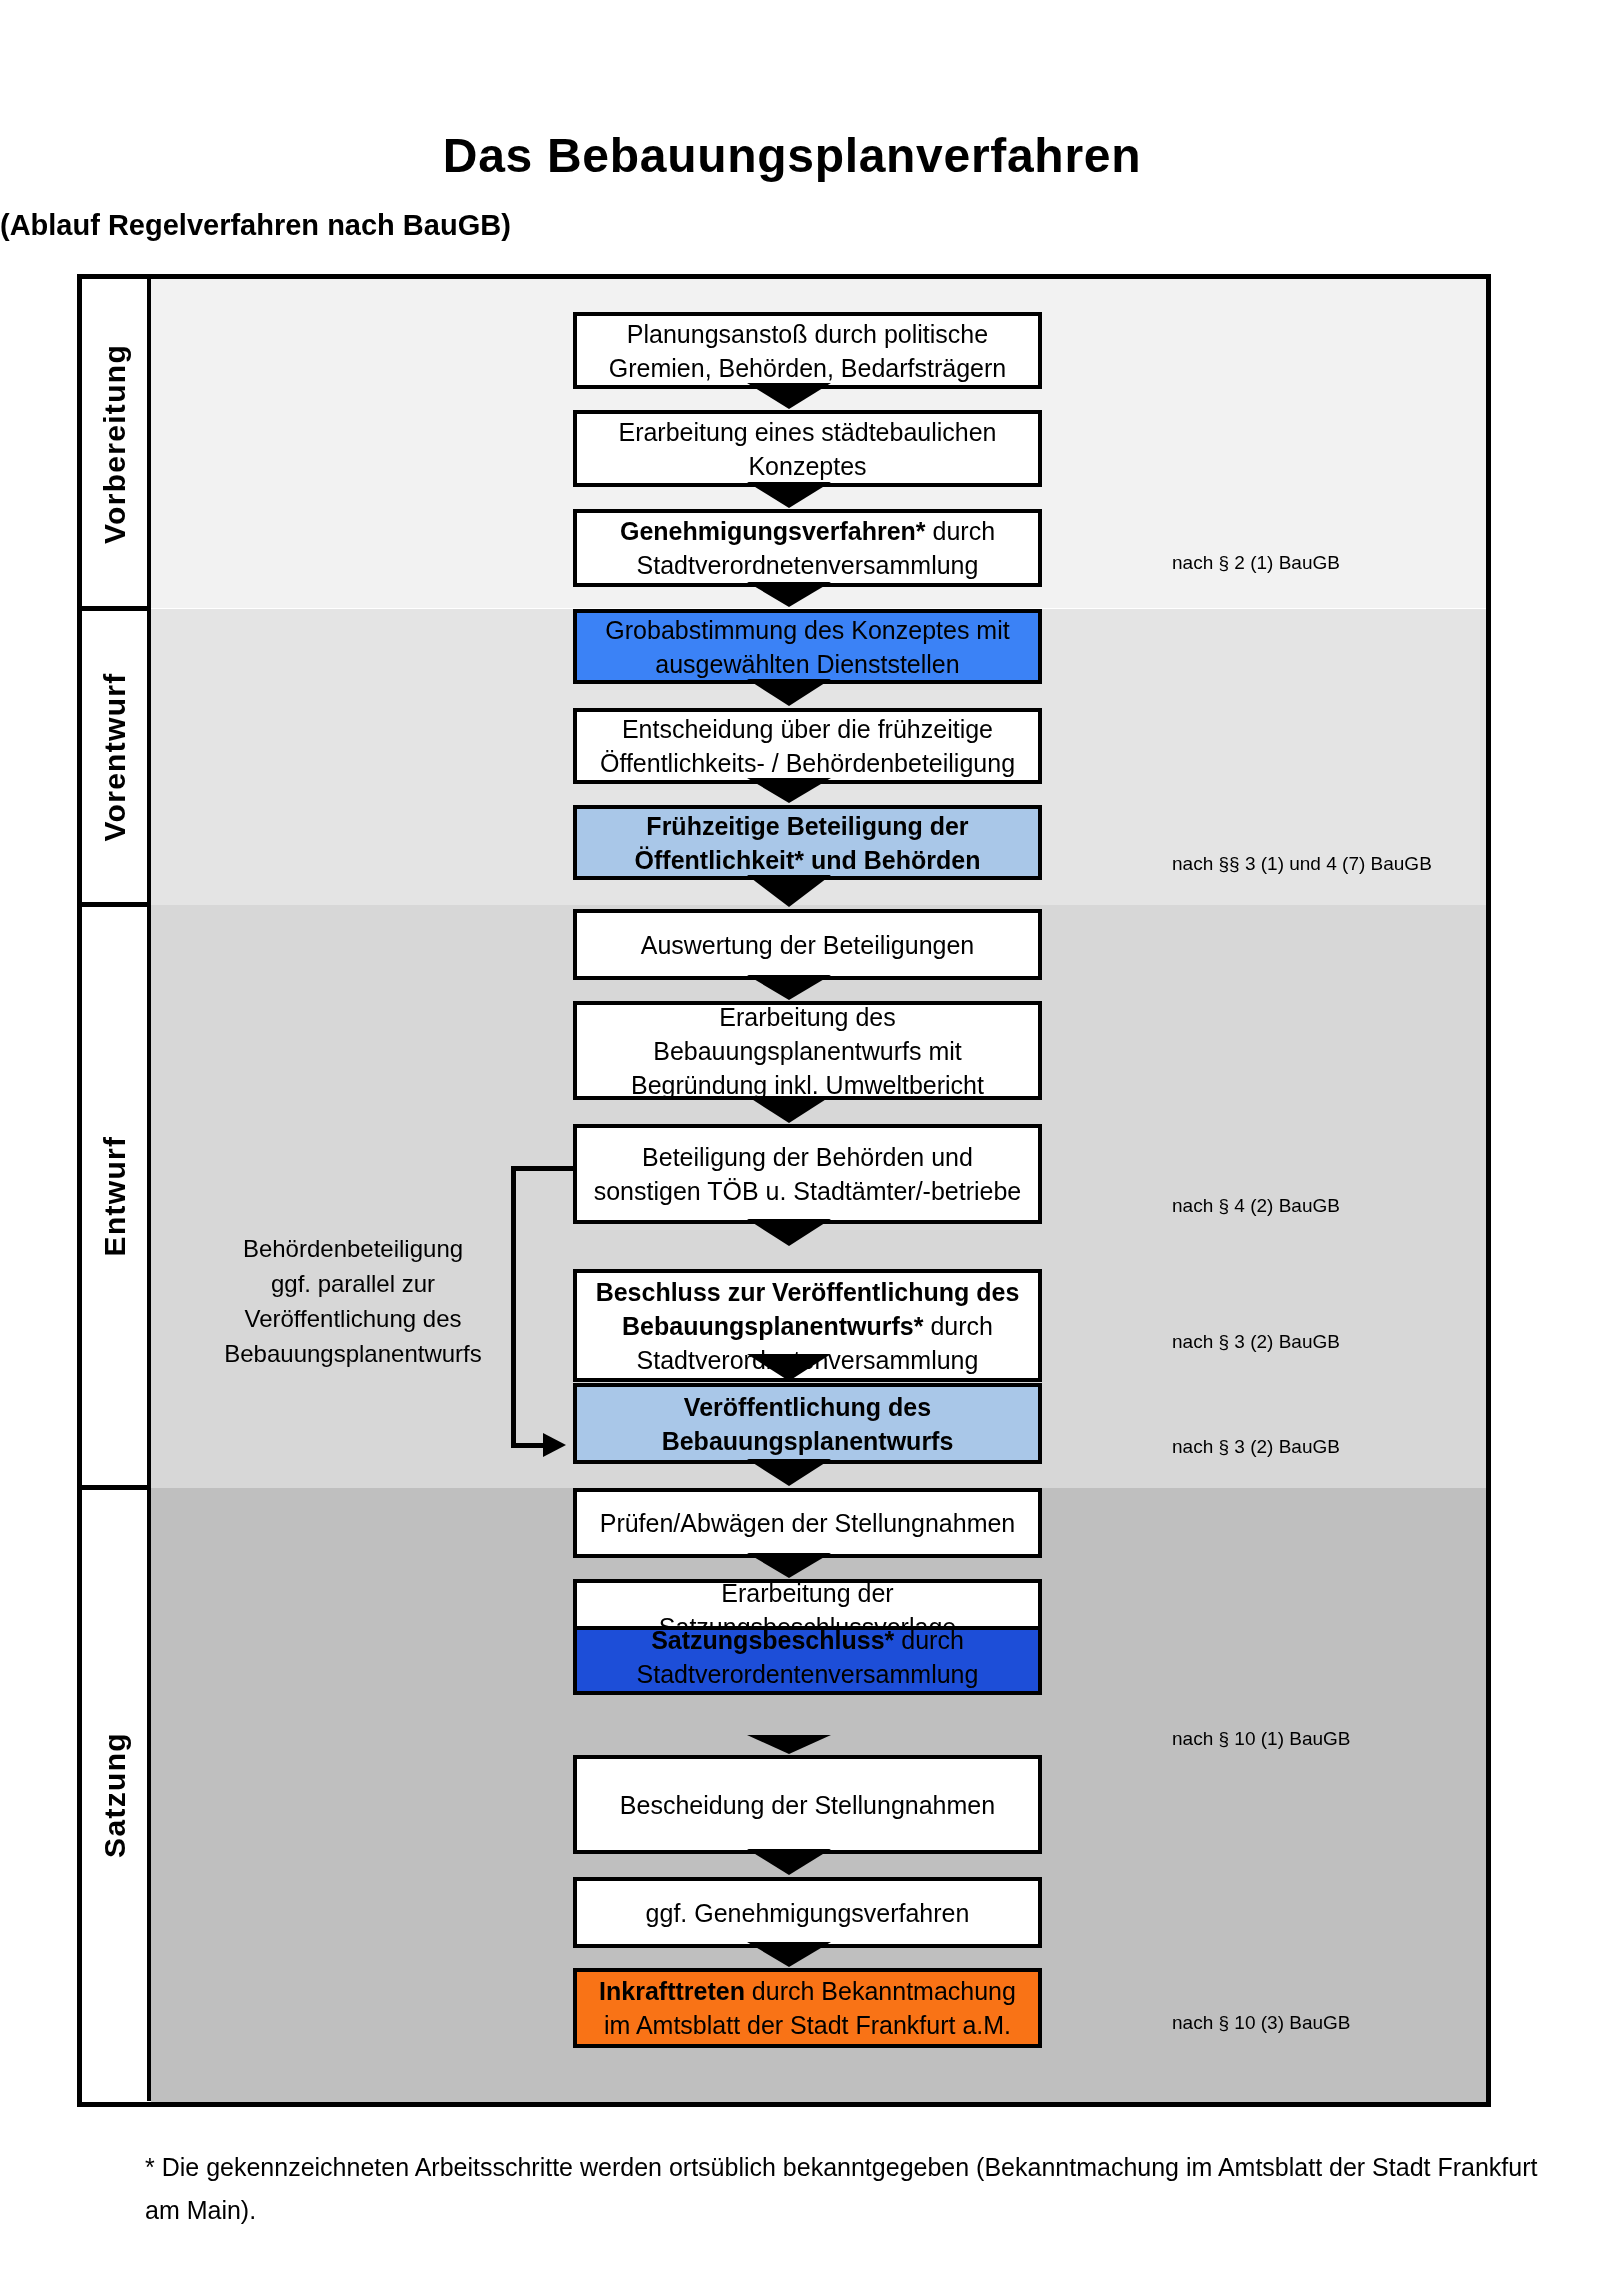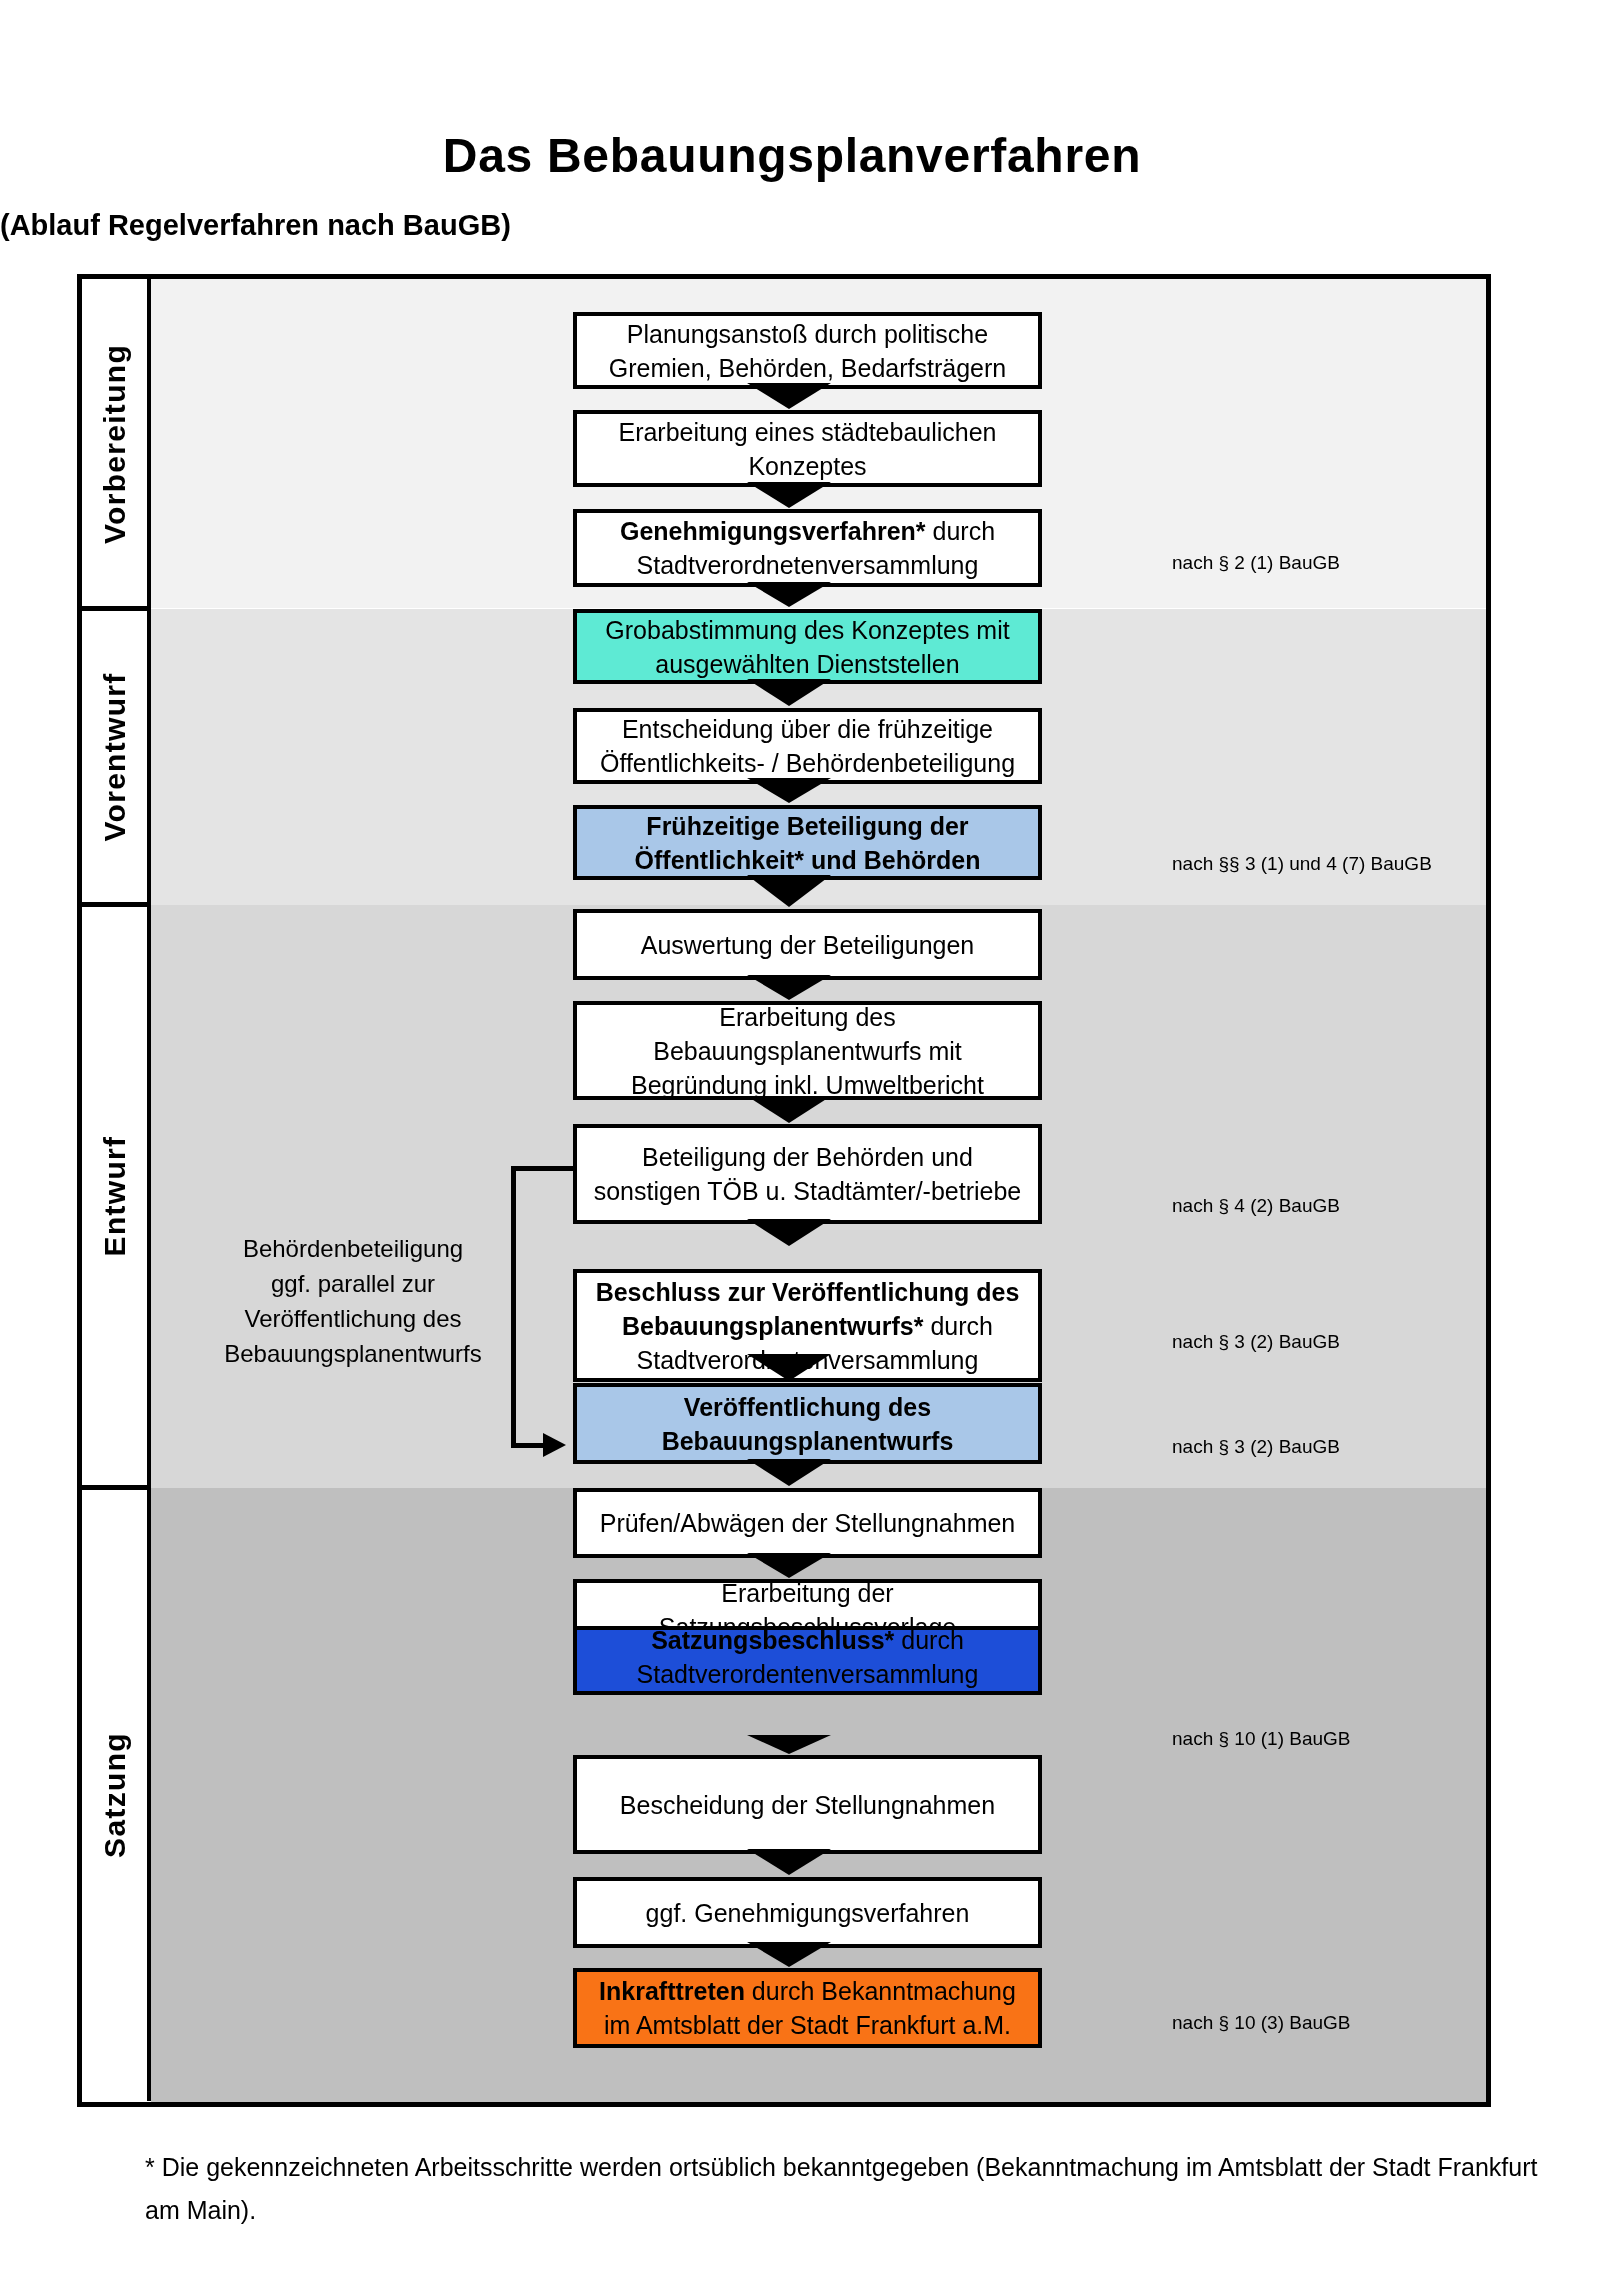--- a/index.html
+++ b/index.html
@@ -109,21 +109,21 @@
       <div class="flow-box" style="top: 410px; height: 77px; background: rgb(255, 255, 255);">
         <div class="box-text"><span class="seg">Erarbeitung eines städtebaulichen
 Konzeptes</span></div>
       </div>
       <div class="down-arrow" style="left: 747px; top: 482px; border-top: 26px solid rgb(0, 0, 0);"></div>
       <div class="flow-box" style="top: 509px; height: 78px; background: rgb(255, 255, 255);">
         <div class="box-text"><span class="seg-bold">Genehmigungsverfahren*</span><span class="seg"> durch
 Stadtverordnetenversammlung</span></div>
       </div>
       <div class="down-arrow" style="left: 747px; top: 582px; border-top: 25.5px solid rgb(0, 0, 0);"></div>
-      <div class="flow-box" style="top: 609px; height: 75px; background: #5eead4;">
+      <div class="flow-box" style="top: 609px; height: 75px; background: #3b82f6;">
         <div class="box-text"><span class="seg">Grobabstimmung des Konzeptes mit
 ausgewählten Dienststellen</span></div>
       </div>
       <div class="down-arrow" style="left: 747px; top: 679px; border-top: 27.5px solid rgb(0, 0, 0);"></div>
       <div class="flow-box" style="top: 708px; height: 76px; background: rgb(255, 255, 255);">
         <div class="box-text"><span class="seg">Entscheidung über die frühzeitige
 Öffentlichkeits- / Behördenbeteiligung</span></div>
       </div>
       <div class="down-arrow" style="left: 747px; top: 778px; border-top: 25.5px solid rgb(0, 0, 0);"></div>
       <div class="flow-box" style="top: 805px; height: 75px; background: rgb(169, 199, 232);">

